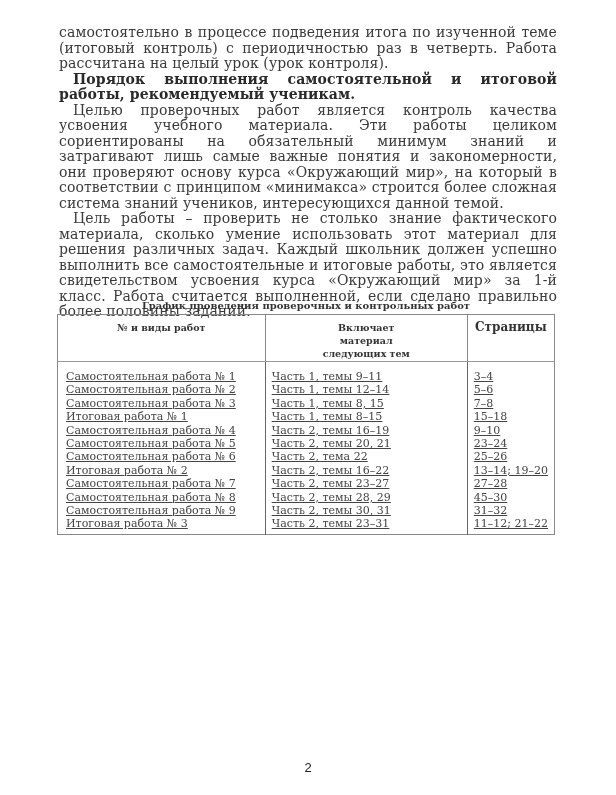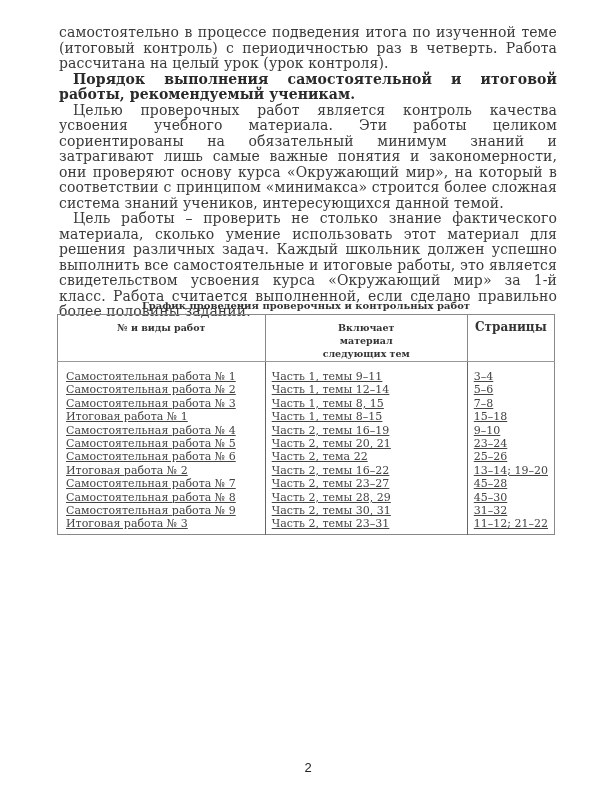--- a/index.html
+++ b/index.html
@@ -80,21 +80,21 @@
         </td>
       <td class="c3" id="col2">
           <span class="row-line">3–4</span>
           <span class="row-line">5–6</span>
           <span class="row-line">7–8</span>
           <span class="row-line">15–18</span>
           <span class="row-line">9–10</span>
           <span class="row-line">23–24</span>
           <span class="row-line">25–26</span>
           <span class="row-line">13–14; 19–20</span>
-          <span class="row-line">45–28</span>
+          <span class="row-line">27–28</span>
           <span class="row-line">45–30</span>
           <span class="row-line">31–32</span>
           <span class="row-line">11–12; 21–22</span>
         </td>
     </tr>
   </tbody>
 </table>
 
 <div class="pagenum">2</div>
 

